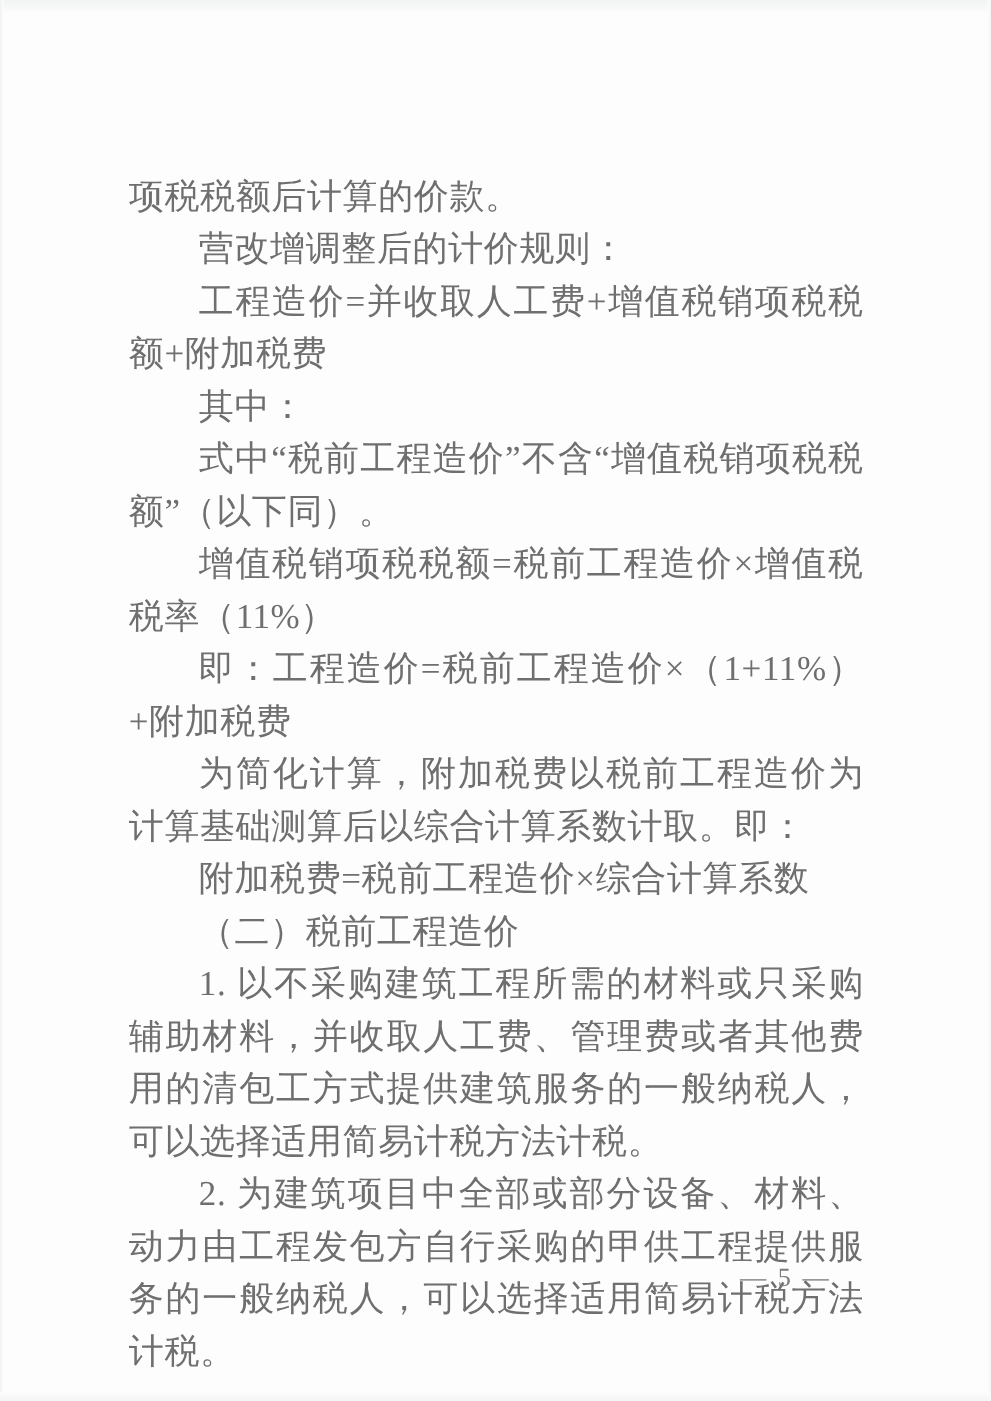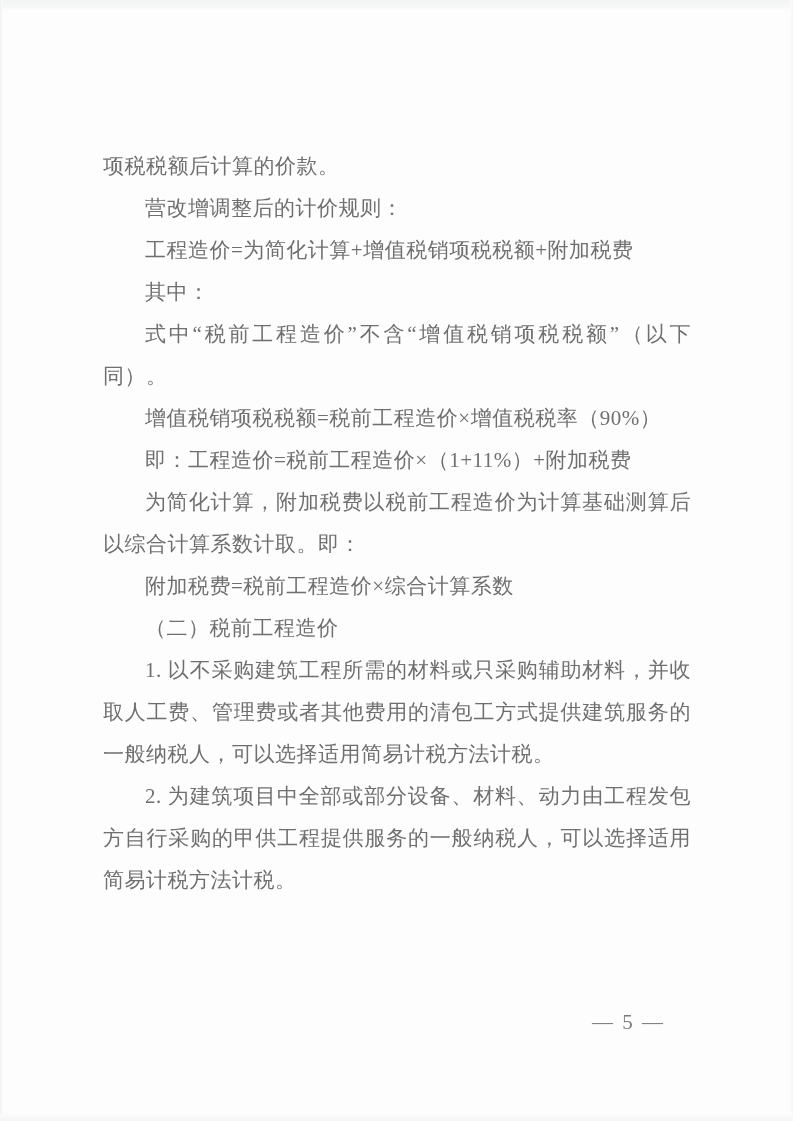--- a/index.html
+++ b/index.html
@@ -35,23 +35,23 @@
   }
   .edge-right {
     position: absolute;
     top: 0; bottom: 0; right: 0;
     width: 3px;
     background: linear-gradient(to left, #f4f4f5, #fdfdfd);
   }
   .content {
     position: absolute;
     left: 103px;
-    top: 145px;
+    top: 137px;
     width: 588px;
-    font-size: 21px;
+    font-size: 28px;
     line-height: 42px;
     color: #6f6f6f;
     text-align: justify;
     letter-spacing: 0.5px;
     -webkit-font-smoothing: antialiased;
   }
   .content p {
     margin: 0;
     padding: 0;
     text-indent: 2em;
@@ -74,24 +74,24 @@
 <body>
 
 <div class="edge-top"></div>
 <div class="edge-left"></div>
 <div class="edge-right"></div>
 <div class="edge-bottom"></div>
 
 <div class="content">
   <p class="no-indent">项税税额后计算的价款。</p>
   <p>营改增调整后的计价规则：</p>
-  <p>工程造价=为简化计算+增值税销项税税额+附加税费</p>
+  <p>工程造价=并收取人工费+增值税销项税税额+附加税费</p>
   <p>其中：</p>
   <p>式中“税前工程造价”不含“增值税销项税税额”（以下同）。</p>
-  <p>增值税销项税税额=税前工程造价×增值税税率（90%）</p>
+  <p>增值税销项税税额=税前工程造价×增值税税率（11%）</p>
   <p>即：工程造价=税前工程造价×（1+11%）+附加税费</p>
   <p>为简化计算，附加税费以税前工程造价为计算基础测算后以综合计算系数计取。即：</p>
   <p>附加税费=税前工程造价×综合计算系数</p>
   <p>（二）税前工程造价</p>
   <p>1. 以不采购建筑工程所需的材料或只采购辅助材料，并收取人工费、管理费或者其他费用的清包工方式提供建筑服务的一般纳税人，可以选择适用简易计税方法计税。</p>
   <p>2. 为建筑项目中全部或部分设备、材料、动力由工程发包方自行采购的甲供工程提供服务的一般纳税人，可以选择适用简易计税方法计税。</p>
 </div>
 
 <div class="page-footer">— 5 —</div>
 

